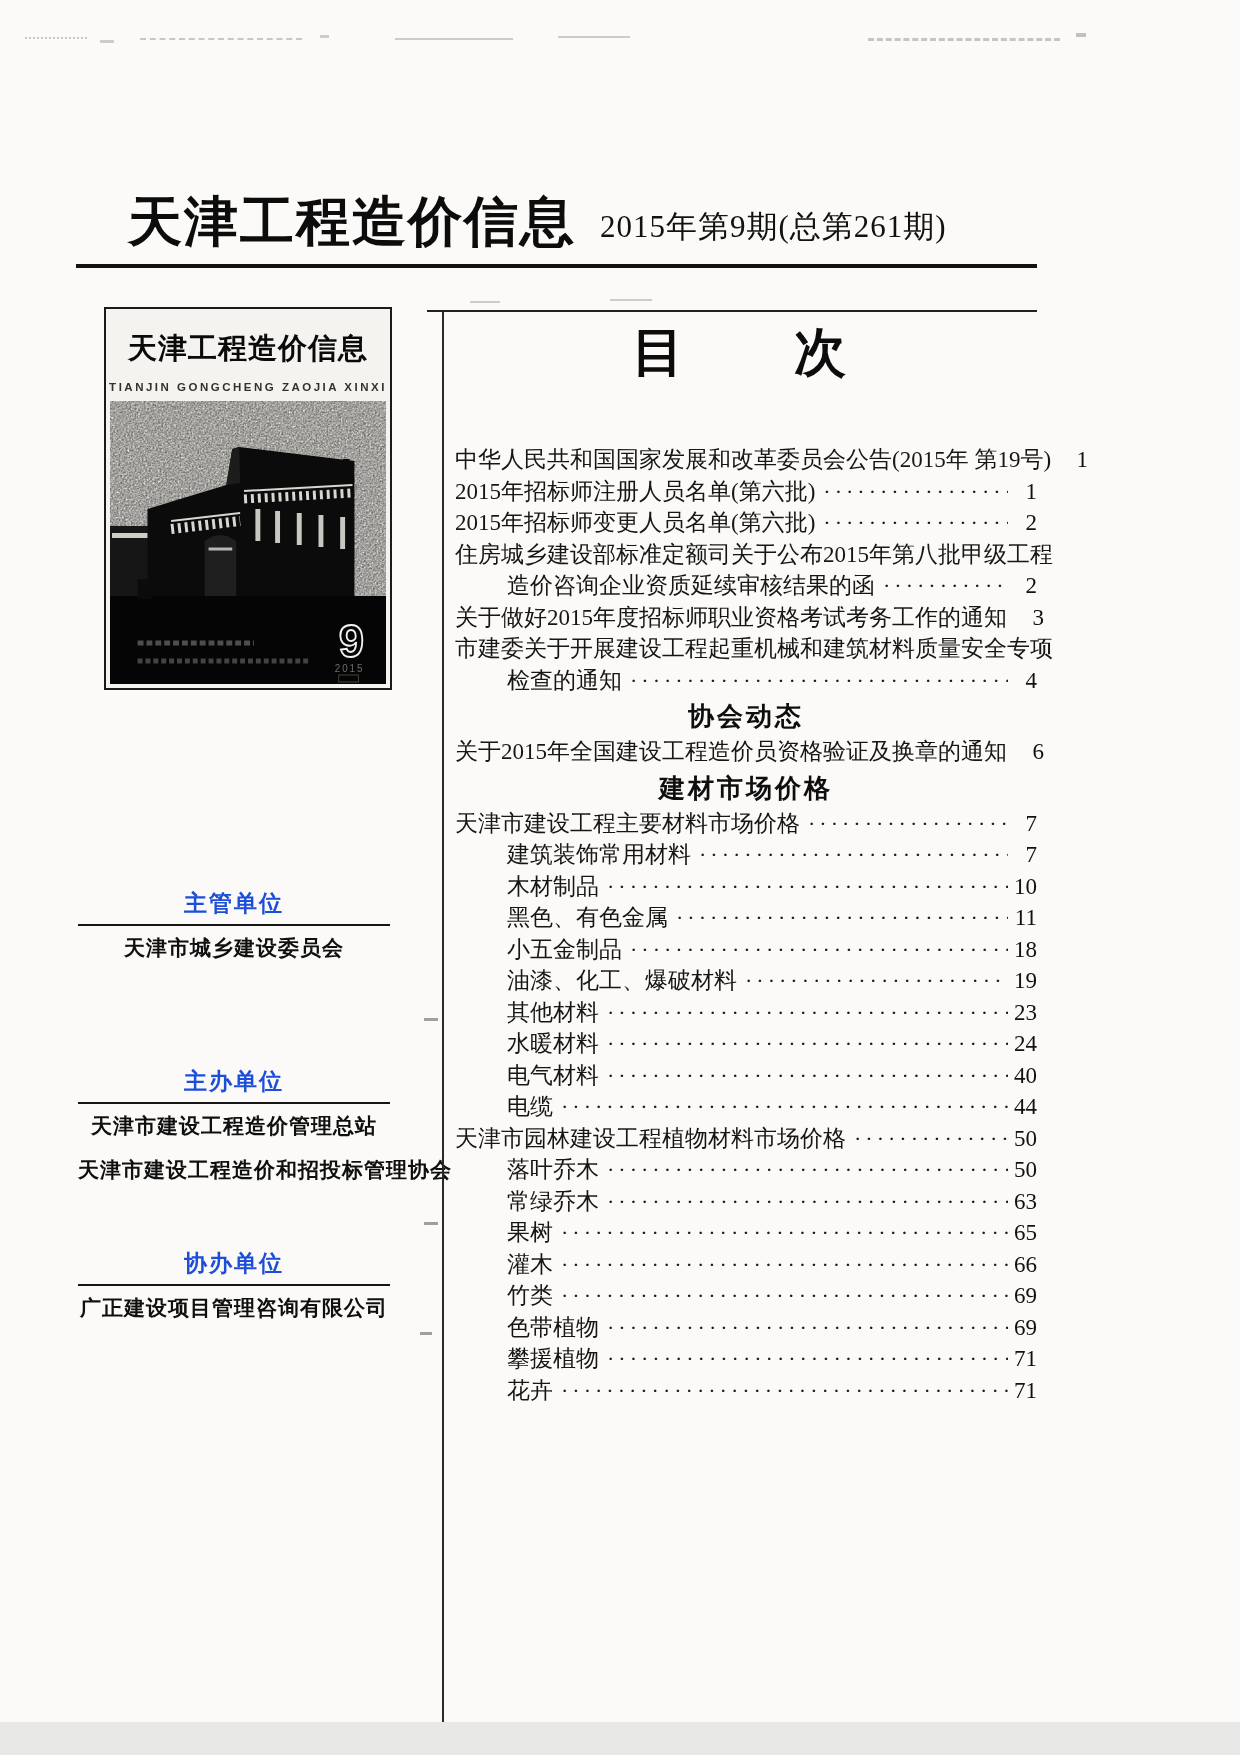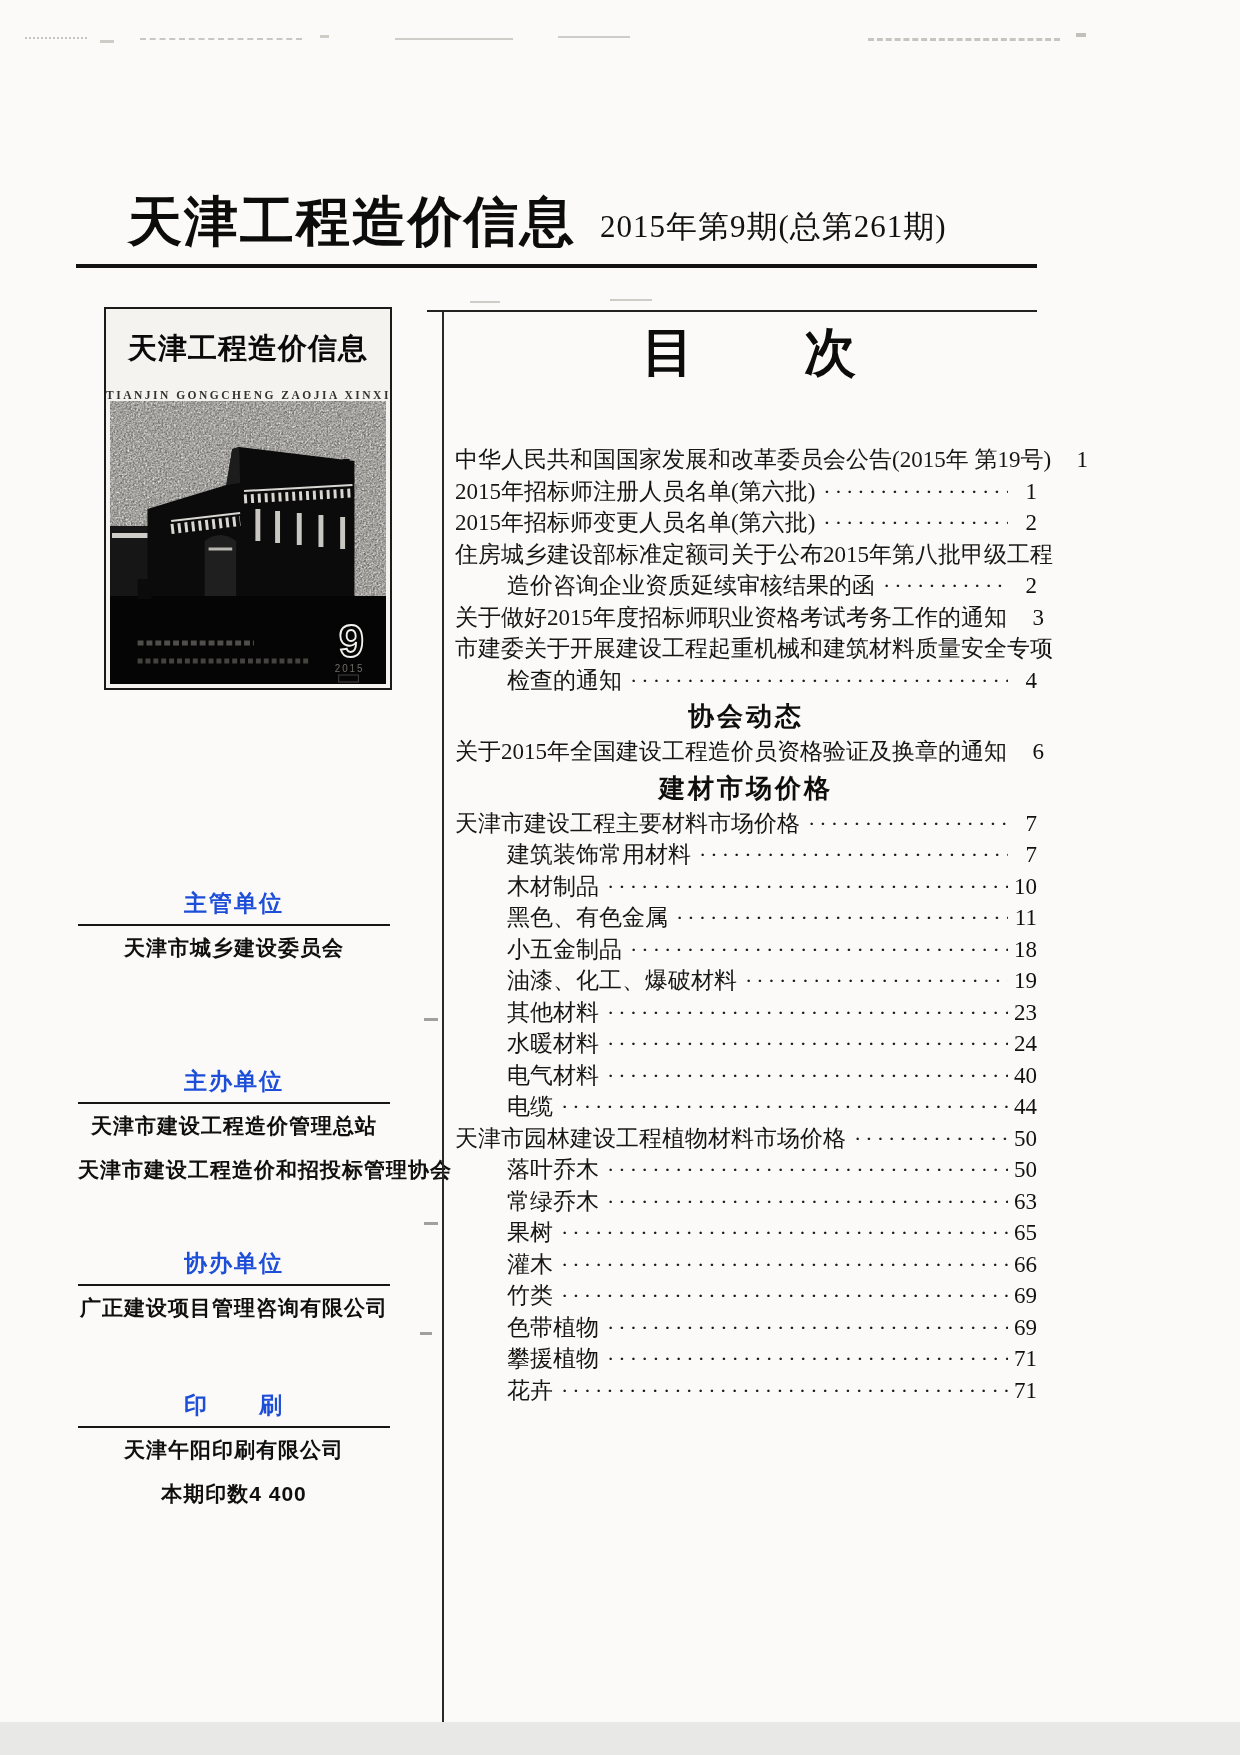--- a/index.html
+++ b/index.html
@@ -45,22 +45,22 @@
     position:absolute; left:104px; top:307px; width:288px; height:383px;
     background:#f4f3f0; border:2px solid #1a1a1a; box-sizing:border-box;
   }
   .cover-title {
     margin-top:20px; text-align:center;
     font-family:"Liberation Sans","DejaVu Sans",sans-serif;
     font-weight:900; font-size:29px; letter-spacing:1px; color:#0a0a0a;
     white-space:nowrap;
   }
   .cover-pinyin {
-    margin-top:20px; text-align:center; font-weight:bold;
-    font-family:Liberation Serif, serif;
+    margin-top:12px; text-align:center; font-weight:bold;
+    font-family:Liberation Sans, sans-serif;
     font-size:11.5px; letter-spacing:2.5px; color:#33312e;
     white-space:nowrap;
   }
   .cover-photo { position:absolute; left:4px; right:4px; top:92px; bottom:4px; }
   .cover-photo svg { display:block; width:100%; height:100%; }
 
   
   .publisher { position:absolute; left:78px; top:888px; width:312px;
     font-family:"Liberation Sans","DejaVu Sans",sans-serif; }
   .pub-section { text-align:center; }
@@ -72,21 +72,20 @@
   .pub-line { font-size:21px; font-weight:bold; letter-spacing:1px; line-height:44px; color:#0f0f0f; white-space:nowrap; }
 
   
   .rule-right { position:absolute; left:427px; top:310px; width:610px; height:2px; background:#23221f; }
   .vline { position:absolute; left:442px; top:312px; width:2px; height:1430px; background:#2a2927; }
 
   .toc-title {
     position:absolute; left:443px; top:318px; width:594px; text-align:center;
     font-size:52px; font-weight:bold; color:#0c0c0c; letter-spacing:2px;
     white-space:nowrap;
-    padding-left:10px;
   }
   .toc { position:absolute; left:455px; top:444px; width:582px; }
   .toc-heading {
     height:40px; line-height:40px; text-align:center;
     font-family:"Liberation Sans","DejaVu Sans",sans-serif;
     font-weight:bold; font-size:26px; letter-spacing:3px; color:#0e0e0e;
   }
   .toc-row { display:flex; align-items:baseline; height:31.5px; line-height:31.5px; font-size:23px; color:#161616; }
   .toc-row.indent { padding-left:52px;align-items:center; }
   .toc-text { white-space:nowrap; flex:0 0 auto; }
@@ -184,26 +183,20 @@
         <div class="pub-label">主办单位</div>
         <div class="pub-rule"></div>
         <div class="pub-line">天津市建设工程造价管理总站</div>
         <div class="pub-line">天津市建设工程造价和招投标管理协会</div>
       </div>
       <div class="pub-section">
         <div class="pub-label">协办单位</div>
         <div class="pub-rule"></div>
         <div class="pub-line">广正建设项目管理咨询有限公司</div>
       </div>
-      <div class="pub-section">
-        <div class="pub-label">印　　刷</div>
-        <div class="pub-rule"></div>
-        <div class="pub-line">天津午阳印刷有限公司</div>
-        <div class="pub-line">本期印数4 400</div>
-      </div>
     </div>
 
   <div class="rule-right"></div>
   <div class="vline"></div>
   <div class="toc-title">目　　次</div>
   <div class="toc">
       <div class="toc-row">
         <span class="toc-text">中华人民共和国国家发展和改革委员会公告(2015年 第19号)</span>
         <span class="toc-dots"></span>
         <span class="toc-page">1</span>

